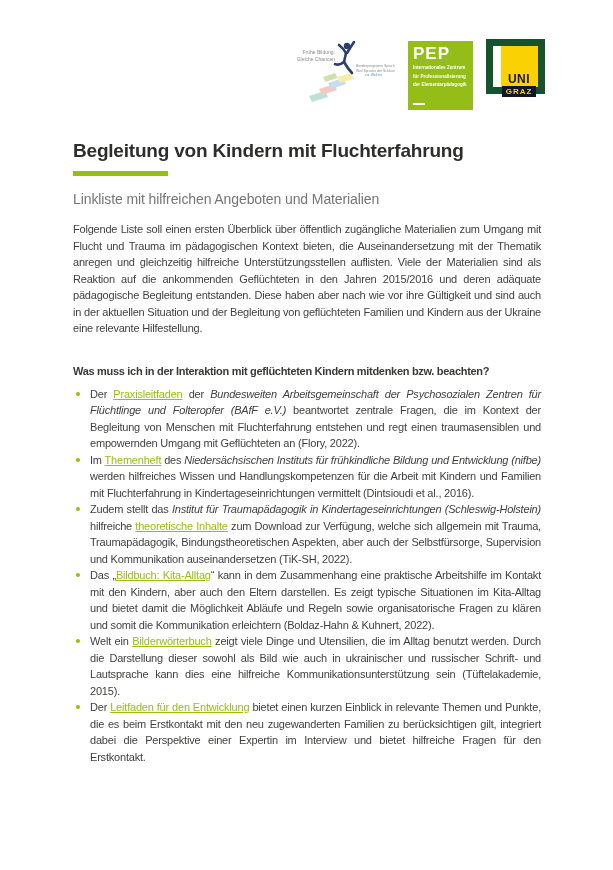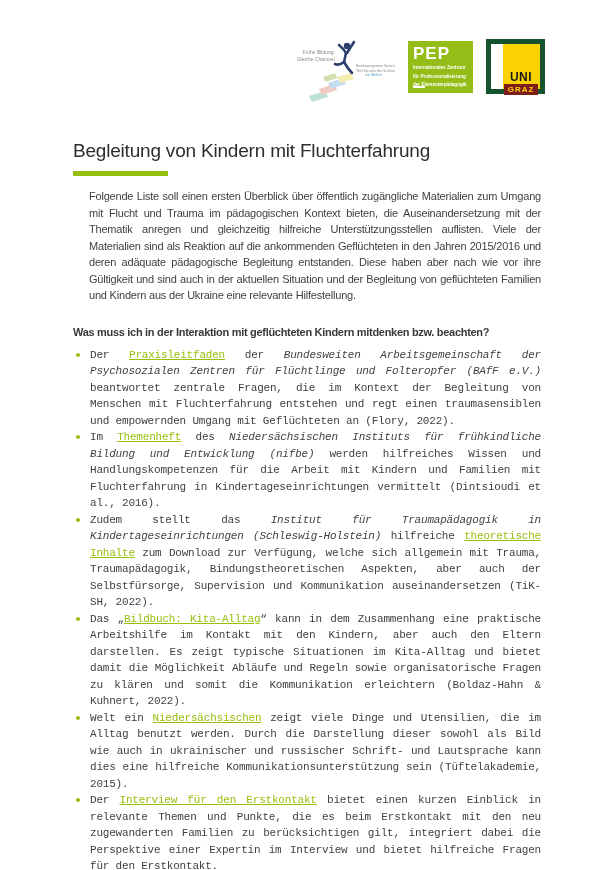--- a/index.html
+++ b/index.html
@@ -9,53 +9,53 @@
     margin: 0 auto; overflow: hidden;
     font-family: "Liberation Sans", sans-serif;
   }
   
   .header-logos {
     position: absolute; top: 38px; right: 68px;
     display: flex; align-items: flex-start; gap: 13px;
   }
   .sk-logo { width: 100px; height: 67px; }
   .pep-logo {
-    width: 65px; height: 52px; margin-top: 3px; background: #94bd17;
+    width: 65px; height: 69px; margin-top: 3px; background: #94bd17;
     color: #ffffff; padding: 4px 5px; position: relative;
   }
   .pep-acronym { font-size: 17px; font-weight: bold; letter-spacing: 1px; line-height: 17px; }
   .pep-sub { font-size: 4.6px; font-weight: bold; line-height: 5.6px; margin-top: 3px; }
   .pep-dash { position: absolute; left: 5px; bottom: 5px; width: 12px; height: 1.6px; background: #ffffff; }
   .uni-logo {
     width: 59px; height: 55px; margin-top: 1px; background: #ffffff;
-    border: 5px solid #14532d; position: relative;
+    border: 7px solid #14532d; position: relative;
   }
   .uni-yellow { position: absolute; right: 0; top: 0; width: 37px; height: 100%; background: #fad203; }
   .uni-uni {
     position: absolute; right: 2px; top: 27px; width: 34px;
     font-size: 12px; font-weight: bold; color: #1a1a1a; text-align: center; line-height: 12px;
     letter-spacing: 0.5px;
   }
   .uni-graz {
     position: absolute; right: 2px; top: 40px; width: 34px; height: 11px;
-    background: #7f1d1d; color: #fad203; font-size: 8px; font-weight: bold;
+    background: #0f172a; color: #fad203; font-size: 8px; font-weight: bold;
     text-align: center; line-height: 11px; letter-spacing: 1px;
   }
   
   .content { position: absolute; left: 73px; top: 139px; width: 468px; color: #3f3f3e; }
-  .title { font-size: 19px; line-height: 24px; font-weight: normal; color: #2d2d2c; letter-spacing: -0.2px; }
+  .title { font-size: 19px; line-height: 24px; font-weight: bold; color: #2d2d2c; letter-spacing: -0.2px; }
   .accent-bar { width: 95px; height: 5px; background: #97bf0e; margin-top: 8px; }
   .subtitle { margin-top: 13px; font-size: 14px; line-height: 20px; color: #757574; letter-spacing: -0.1px; }
   .bodytext { font-size: 11px; line-height: 16.5px; letter-spacing: -0.2px; text-align: justify; }
-  .intro { margin-top: 12px; margin-left: 16px; }
+  .intro { margin-top: 12px; }
   .q-heading {
-    margin-top: 20px; margin-bottom: 7px;
+    margin-top: 26px; margin-bottom: 7px;
     font-size: 11px; line-height: 16px; font-weight: bold; color: #393938; letter-spacing: -0.3px;
   }
-  ul.linklist { list-style: none; font-family: Liberation Mono, monospace; }
+  ul.linklist { list-style: none; }
   ul.linklist li { position: relative; padding-left: 17px; }
   ul.linklist li::before {
     content: ""; position: absolute; left: 3px; top: 6px;
     width: 4px; height: 4px; border-radius: 50%; background: #97bf0e;
   }
   .seg-normal { }
   .seg-italic { font-style: italic; }
   a.seg-link { color: #97bf0e; text-decoration: underline; text-decoration-thickness: 1px; cursor: pointer; }
   
   .sk-gray { fill: #8b8b8a; }
@@ -104,30 +104,31 @@
     <div class="uni-logo">
       <div class="uni-yellow"></div>
       <div class="uni-uni">UNI</div>
       <div class="uni-graz">GRAZ</div>
     </div>
   </div>
 
   <div class="content">
     <div class="title">Begleitung von Kindern mit Fluchterfahrung</div>
     <div class="accent-bar"></div>
+    <div class="subtitle">Linkliste mit hilfreichen Angeboten und Materialien</div>
 
     <p class="bodytext intro">Folgende Liste soll einen ersten Überblick über öffentlich zugängliche Materialien zum Umgang mit Flucht und Trauma im pädagogischen Kontext bieten, die Auseinandersetzung mit der Thematik anregen und gleichzeitig hilfreiche Unterstützungsstellen auflisten. Viele der Materialien sind als Reaktion auf die ankommenden Geflüchteten in den Jahren 2015/2016 und deren adäquate pädagogische Begleitung entstanden. Diese haben aber nach wie vor ihre Gültigkeit und sind auch in der aktuellen Situation und der Begleitung von geflüchteten Familien und Kindern aus der Ukraine eine relevante Hilfestellung.</p>
 
     <div class="q-heading">Was muss ich in der Interaktion mit geflüchteten Kindern mitdenken bzw. beachten?</div>
     <ul class="linklist bodytext">
       <li><span class="seg-normal">Der </span><a class="seg-link">Praxisleitfaden</a><span class="seg-normal"> der </span><span class="seg-italic">Bundesweiten Arbeitsgemeinschaft der Psychosozialen Zentren für Flüchtlinge und Folteropfer (BAfF e.V.)</span><span class="seg-normal"> beantwortet zentrale Fragen, die im Kontext der Begleitung von Menschen mit Fluchterfahrung entstehen und regt einen traumasensiblen und empowernden Umgang mit Geflüchteten an (Flory, 2022).</span></li>
       <li><span class="seg-normal">Im </span><a class="seg-link">Themenheft</a><span class="seg-normal"> des </span><span class="seg-italic">Niedersächsischen Instituts für frühkindliche Bildung und Entwicklung (nifbe)</span><span class="seg-normal"> werden hilfreiches Wissen und Handlungskompetenzen für die Arbeit mit Kindern und Familien mit Fluchterfahrung in Kindertageseinrichtungen vermittelt (Dintsioudi et al., 2016).</span></li>
       <li><span class="seg-normal">Zudem stellt das </span><span class="seg-italic">Institut für Traumapädagogik in Kindertageseinrichtungen (Schleswig-Holstein)</span><span class="seg-normal"> hilfreiche </span><a class="seg-link">theoretische Inhalte</a><span class="seg-normal"> zum Download zur Verfügung, welche sich allgemein mit Trauma, Traumapädagogik, Bindungstheoretischen Aspekten, aber auch der Selbstfürsorge, Supervision und Kommunikation auseinandersetzen (TiK-SH, 2022).</span></li>
     </ul>
 
     <ul class="linklist bodytext">
       <li><span class="seg-normal">Das „</span><a class="seg-link">Bildbuch: Kita-Alltag</a><span class="seg-normal">“ kann in dem Zusammenhang eine praktische Arbeitshilfe im Kontakt mit den Kindern, aber auch den Eltern darstellen. Es zeigt typische Situationen im Kita-Alltag und bietet damit die Möglichkeit Abläufe und Regeln sowie organisatorische Fragen zu klären und somit die Kommunikation erleichtern (Boldaz-Hahn &amp; Kuhnert, 2022).</span></li>
-      <li><span class="seg-normal">Welt ein </span><a class="seg-link">Niedersächsischen</a><span class="seg-normal"> zeigt viele Dinge und Utensilien, die im Alltag benutzt werden. Durch die Darstellung dieser sowohl als Bild wie auch in ukrainischer und russischer Schrift- und Lautsprache kann dies eine hilfreiche Kommunikationsunterstützung sein (Tüftelakademie, 2015).</span></li>
-      <li><span class="seg-normal">Der </span><a class="seg-link">Interview für den Erstkontakt</a><span class="seg-normal"> bietet einen kurzen Einblick in relevante Themen und Punkte, die es beim Erstkontakt mit den neu zugewanderten Familien zu berücksichtigen gilt, integriert dabei die Perspektive einer Expertin im Interview und bietet hilfreiche Fragen für den Erstkontakt.</span></li>
+      <li><span class="seg-normal">Welt ein </span><a class="seg-link">Bilderwörterbuch</a><span class="seg-normal"> zeigt viele Dinge und Utensilien, die im Alltag benutzt werden. Durch die Darstellung dieser sowohl als Bild wie auch in ukrainischer und russischer Schrift- und Lautsprache kann dies eine hilfreiche Kommunikationsunterstützung sein (Tüftelakademie, 2015).</span></li>
+      <li><span class="seg-normal">Der </span><a class="seg-link">Leitfaden für den Entwicklung</a><span class="seg-normal"> bietet einen kurzen Einblick in relevante Themen und Punkte, die es beim Erstkontakt mit den neu zugewanderten Familien zu berücksichtigen gilt, integriert dabei die Perspektive einer Expertin im Interview und bietet hilfreiche Fragen für den Erstkontakt.</span></li>
     </ul>
   </div>
 
 </div>
 
 </body></html>

